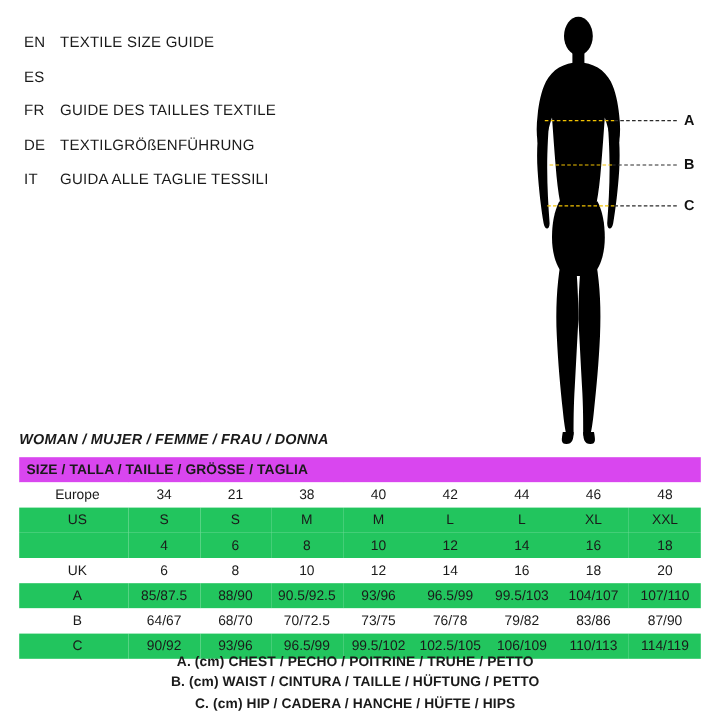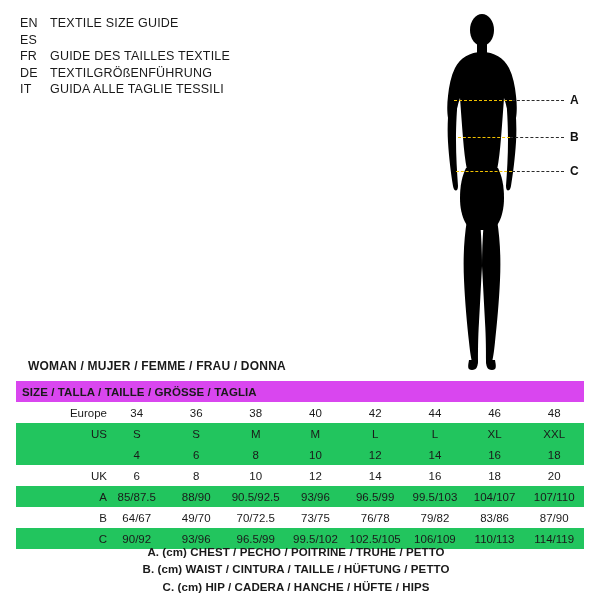--- a/index.html
+++ b/index.html
@@ -34,20 +34,21 @@
     display: flex;
     align-items: baseline;
     line-height: 1.32;
     font-size: 12.5px;
     letter-spacing: 0.2px;
   }
   .lang-code {
     width: 30px;
     flex: 0 0 30px;
     font-size: 12.5px;
+    margin-top: 12px;
   }
   .lang-title {
     font-size: 12.5px;
     white-space: nowrap;
   }
 
   
   .figure-wrap {
     position: absolute;
     left: 410px;
@@ -68,25 +69,26 @@
   .measure-label {
     position: absolute;
     font-size: 12px;
     font-weight: bold;
     color: #111;
   }
 
   
   .woman-title {
     position: absolute;
-    left: 28px;
+    left: 16px;
     top: 359px;
     font-size: 12px;
     font-weight: bold;
     letter-spacing: 0.2px;
+    font-style: italic;
   }
 
   table.size-table {
     position: absolute;
     left: 16px;
     top: 381px;
     width: 568px;
     border-collapse: collapse;
     font-size: 11.5px;
   }
@@ -105,21 +107,21 @@
     font-size: 11.5px;
     letter-spacing: 0.1px;
   }
   table.size-table tr.shaded td {
     background: #22c55e;
   }
   table.size-table tr.plain td {
     background: #ffffff;
   }
   table.size-table td.rowlabel {
-    text-align: right;
+    text-align: center;
     padding-left: 6px;
     width: 86px;
   }
   table.size-table td.c {
     width: 60px;
   }
 
   
   .notes {
     position: absolute;
@@ -232,21 +234,21 @@
 
   <table class="size-table">
     <tbody>
       <tr class="head">
         <td colspan="9">SIZE / TALLA / TAILLE / GRÖSSE / TAGLIA</td>
       </tr>
 
       <tr class="plain">
         <td class="rowlabel">Europe</td>
         <td class="c">34</td>
-        <td class="c">36</td>
+        <td class="c">21</td>
         <td class="c">38</td>
         <td class="c">40</td>
         <td class="c">42</td>
         <td class="c">44</td>
         <td class="c">46</td>
         <td class="c">48</td>
       </tr>
 
       <tr class="shaded">
         <td class="rowlabel">US</td>
@@ -292,21 +294,21 @@
         <td class="c">93/96</td>
         <td class="c">96.5/99</td>
         <td class="c">99.5/103</td>
         <td class="c">104/107</td>
         <td class="c">107/110</td>
       </tr>
 
       <tr class="plain">
         <td class="rowlabel">B</td>
         <td class="c">64/67</td>
-        <td class="c">49/70</td>
+        <td class="c">68/70</td>
         <td class="c">70/72.5</td>
         <td class="c">73/75</td>
         <td class="c">76/78</td>
         <td class="c">79/82</td>
         <td class="c">83/86</td>
         <td class="c">87/90</td>
       </tr>
 
       <tr class="shaded">
         <td class="rowlabel">C</td>

